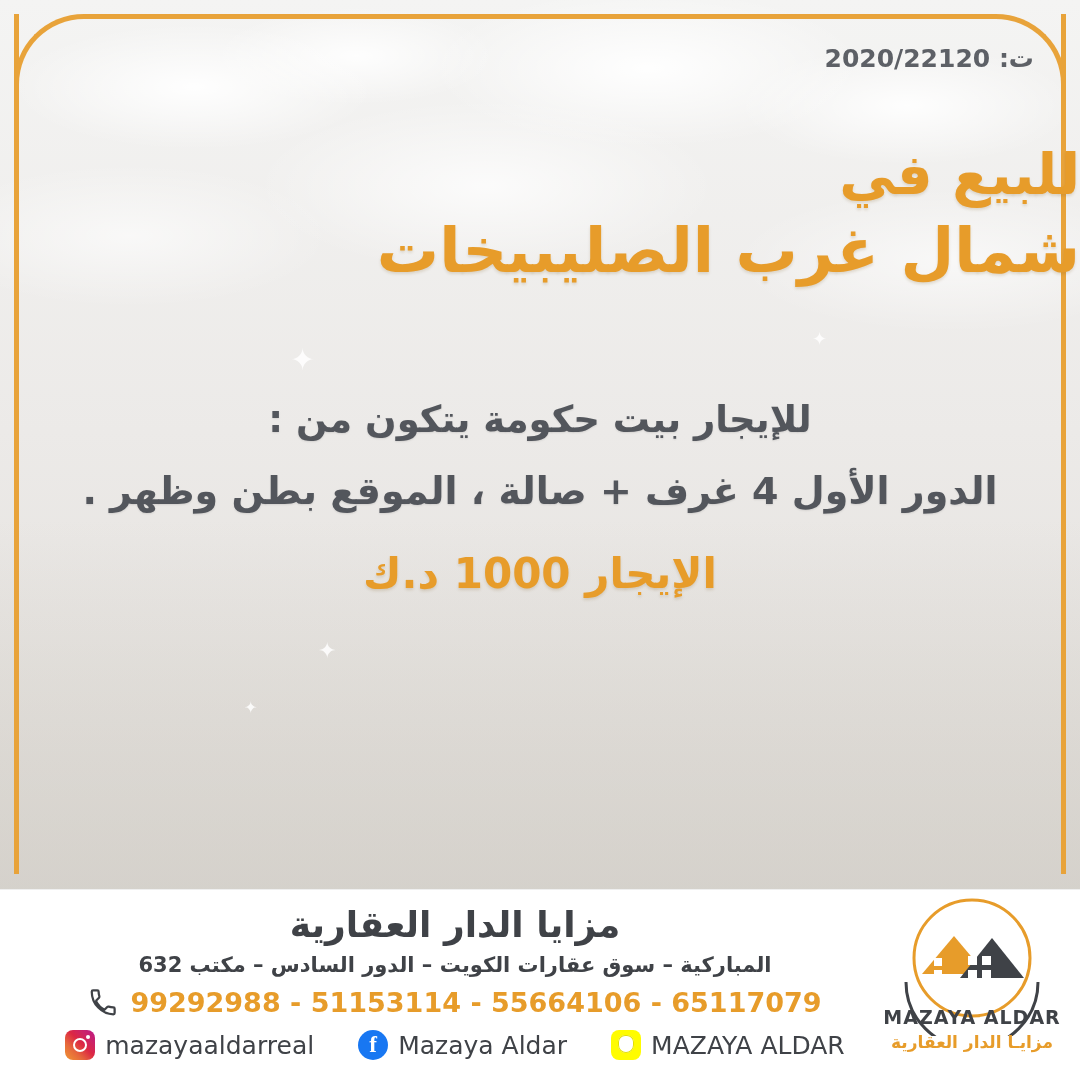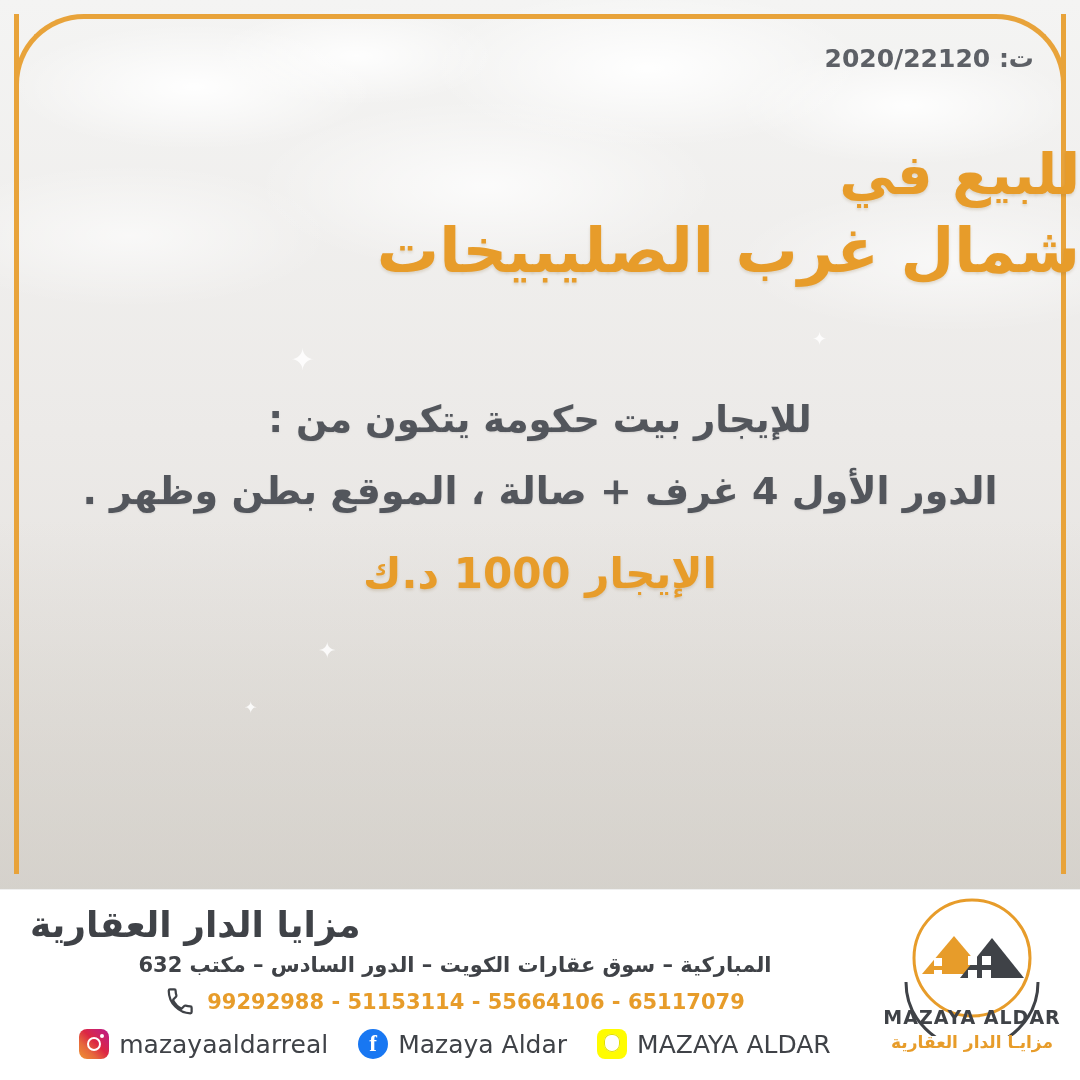--- a/index.html
+++ b/index.html
@@ -135,21 +135,21 @@
     height: 190px;
     background: #ffffff;
     border-top: 1px solid #efefef;
   }
   .footer-inner {
     position: absolute;
     inset: 0;
     padding: 14px 30px 10px 30px;
   }
   .company {
-    text-align: left;
+    text-align: center;
     margin-right: 170px;
     font-size: 36px;
     font-weight: bold;
     color: #3f4247;
     letter-spacing: 0.5px;
   }
   .address {
     text-align: center;
     margin-right: 170px;
     margin-top: 8px;
@@ -157,31 +157,31 @@
     font-weight: bold;
     color: #3f4247;
   }
   .phones {
     display: flex;
     align-items: center;
     justify-content: center;
     gap: 12px;
     margin-right: 170px;
     margin-top: 10px;
-    font-size: 21px;
+    font-size: 27px;
     font-weight: bold;
     color: #e79c2a;
     direction: ltr;
   }
   .phone-icon svg { display: block; }
   .socials {
     display: flex;
     align-items: center;
     justify-content: center;
-    gap: 30px;
+    gap: 44px;
     margin-right: 170px;
     margin-top: 12px;
     direction: ltr;
   }
   .social {
     display: flex;
     align-items: center;
     gap: 10px;
     font-size: 25px;
     color: #3f4247;

